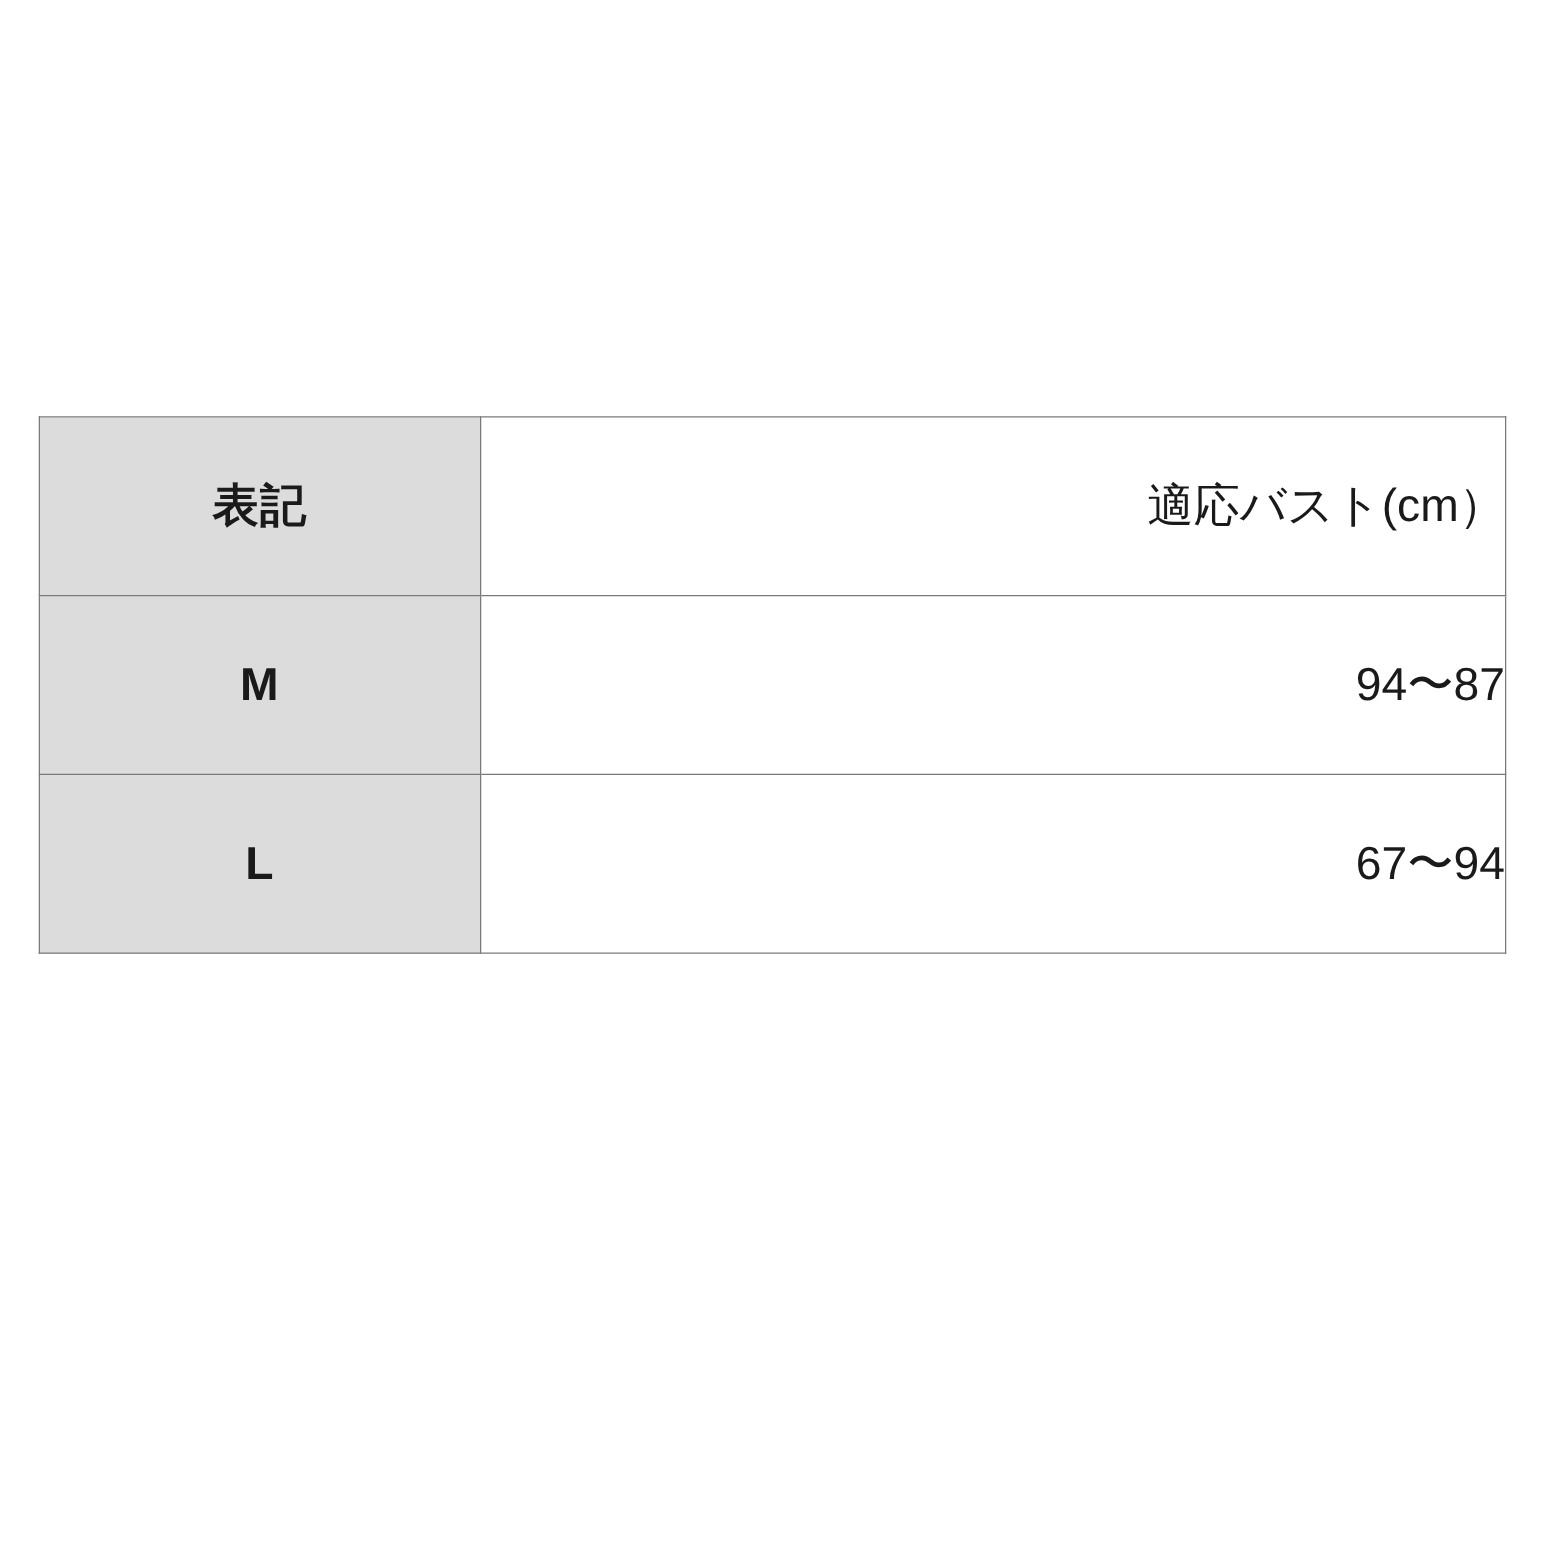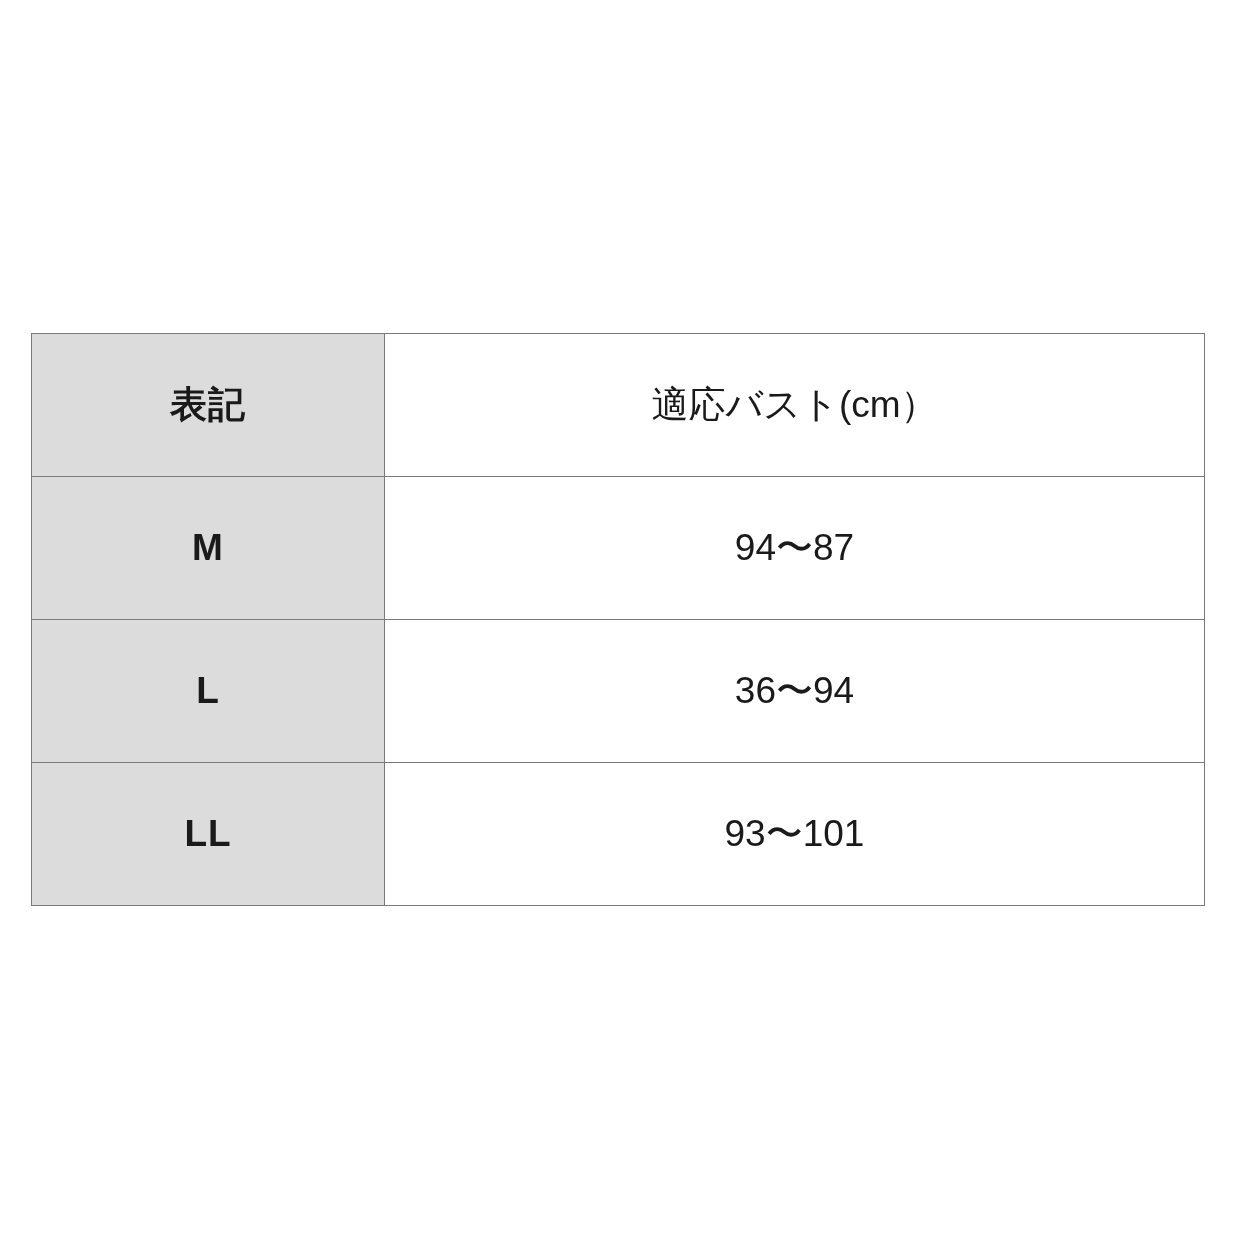--- a/index.html
+++ b/index.html
@@ -36,21 +36,21 @@
     width: 352px;
     background: #dcdcdc;
     text-align: center;
     font-weight: bold;
     font-size: 37px;
     color: #1a1a1a;
     letter-spacing: 1px;
   }
   .cell-value {
     background: #ffffff;
-    text-align: center;
+    text-align: right;
     padding-left: 36px;
     font-size: 37px;
     color: #1a1a1a;
     font-weight: normal;
   }
   .cell-label.header-label {
     font-size: 37px;
   }
   .cell-value.header-value {
     font-weight: normal;
@@ -65,21 +65,17 @@
       <tr>
         <td class="cell-label header-label">表記</td>
         <td class="cell-value header-value">適応バスト(cm）</td>
       </tr>
       <tr>
         <td class="cell-label">M</td>
         <td class="cell-value">94〜87</td>
       </tr>
       <tr>
         <td class="cell-label">L</td>
-        <td class="cell-value">36〜94</td>
-      </tr>
-      <tr>
-        <td class="cell-label">LL</td>
-        <td class="cell-value">93〜101</td>
+        <td class="cell-value">67〜94</td>
       </tr>
     </tbody>
   </table>
 </div>
 
 </body></html>

